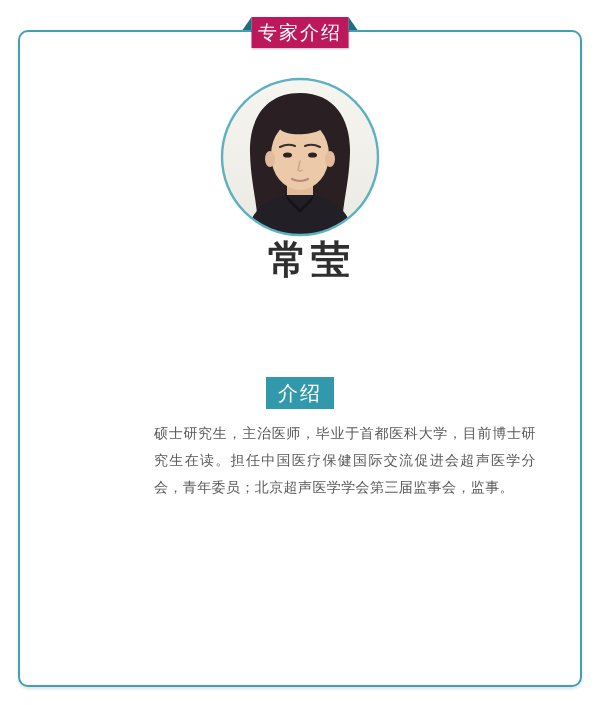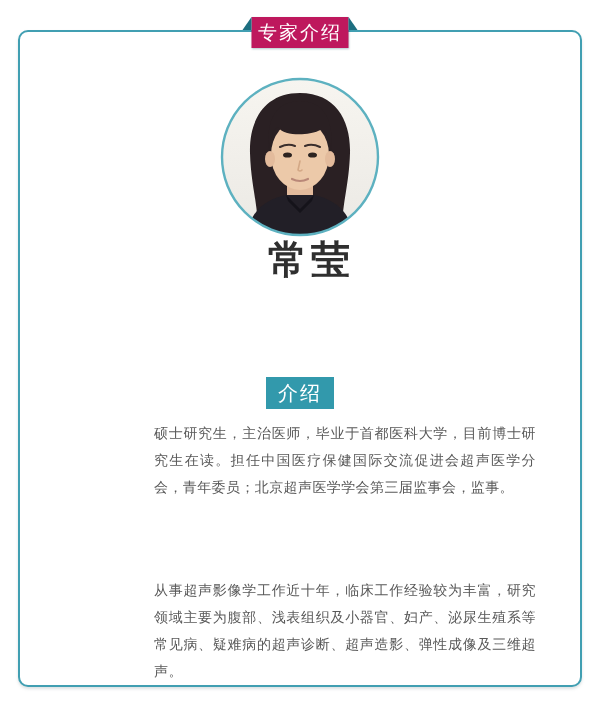--- a/index.html
+++ b/index.html
@@ -167,15 +167,14 @@
   <div class="name">常莹</div>
 
 
   <div class="section-badge badge-intro">
     <span>介绍</span>
   </div>
 
   <div class="para para-intro">硕士研究生，主治医师，毕业于首都医科大学，目前博士研究生在读。担任中国医疗保健国际交流促进会超声医学分会，青年委员；北京超声医学学会第三届监事会，监事。</div>
 
 
-  <div class="para para-skill">从事超声影像学工作近十年，临床工作经验较为丰富，研究领域主要为腹部、浅表组织及小器官、妇产、泌尿生殖系等常见病、疑难病的超声诊断、超声造影、弹性成像及三维超声。</div>
 
 </div>
 
 </body></html>

